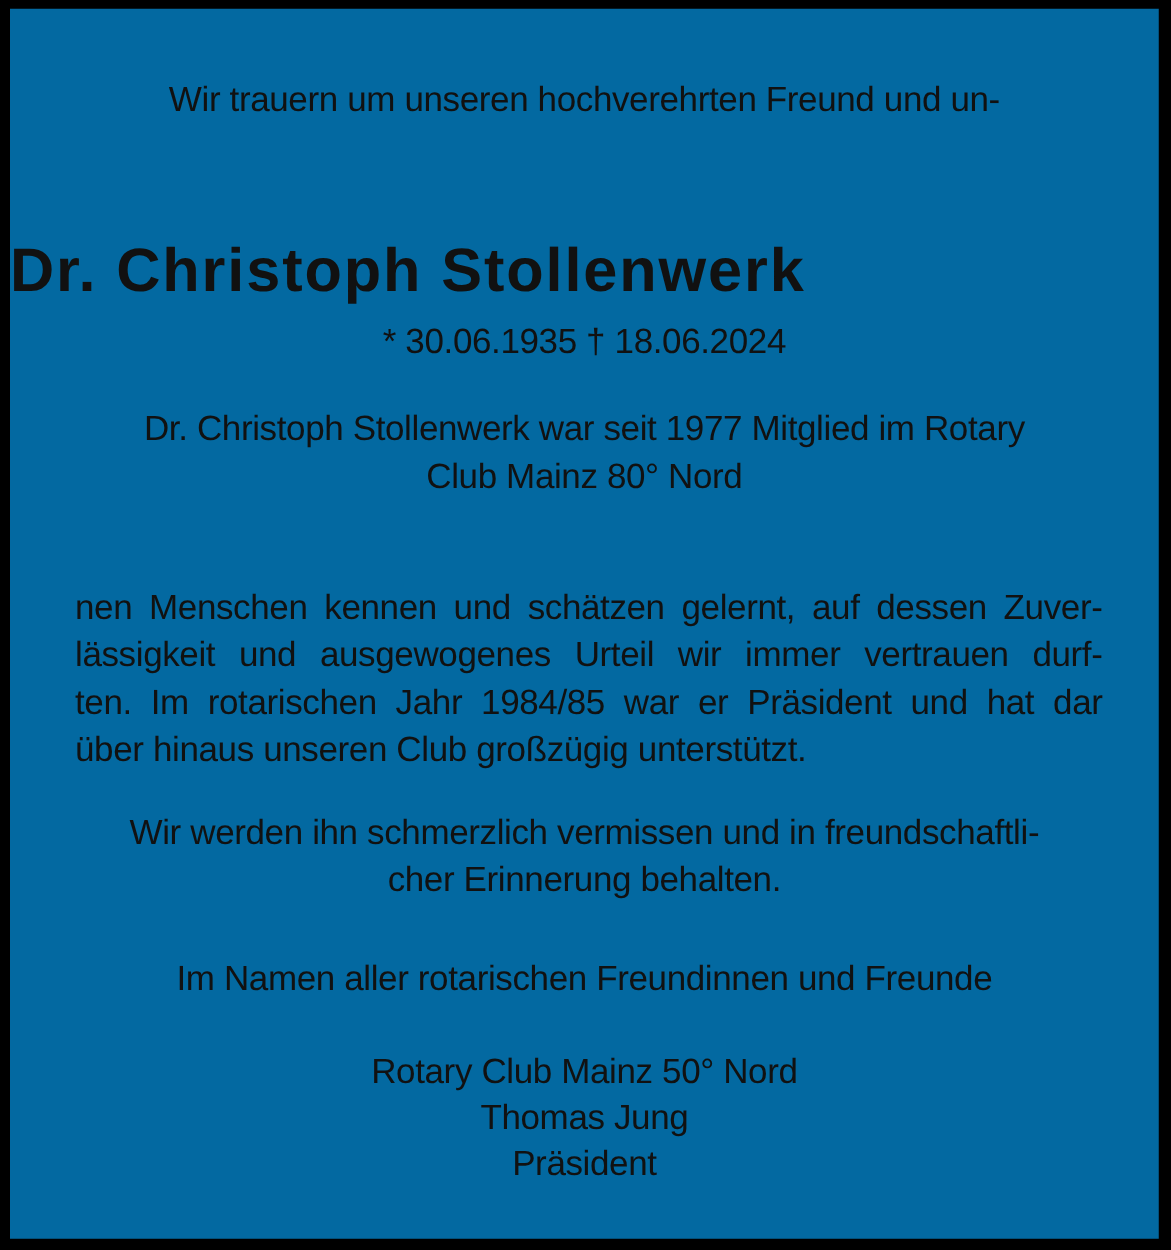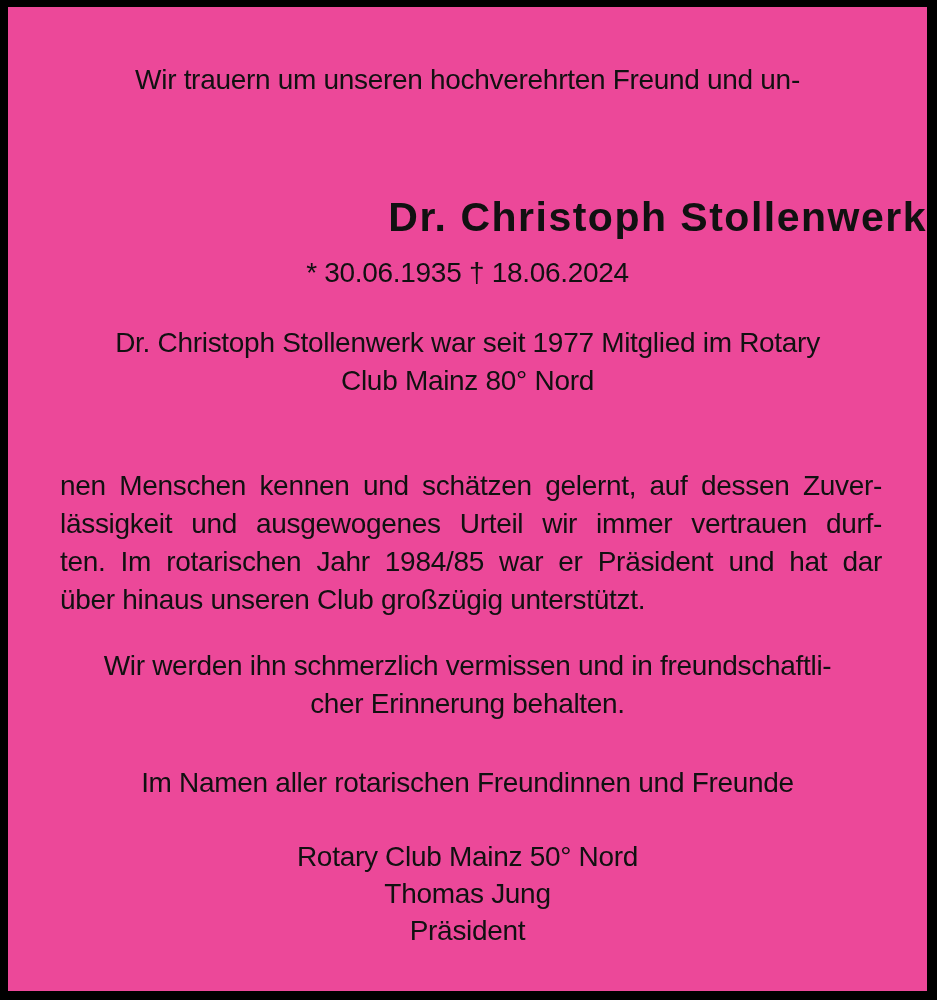--- a/index.html
+++ b/index.html
@@ -7,21 +7,21 @@
       width: 937px; height: 1000px;
       background: #000;
       font-family: "Liberation Sans", "DejaVu Sans", sans-serif;
       color: #111;
       overflow: hidden;
     }
     .frame {
       position: absolute;
       left: 8px; top: 7px;
       width: 919px; height: 984px;
-      background: #ec4899;
+      background: #0369a1;
     }
     .line {
       position: absolute;
       left: 0; right: 0;
       text-align: center;
       font-size: 28px;
       line-height: 36px;
       white-space: nowrap;
       letter-spacing: -0.3px;
     }
@@ -31,22 +31,22 @@
       font-size: 28px;
       line-height: 36px;
       text-align: justify;
       text-align-last: justify;
       white-space: nowrap;
       letter-spacing: -0.3px;
     }
     .justify.last { text-align-last: left; }
     .name {
       position: absolute; left: 0; right: 0;
-      text-align: right;
-      font-size: 41px;
+      text-align: left;
+      font-size: 49px;
       font-weight: bold;
       letter-spacing: 1.5px;
       line-height: 56px;
     }
   </style>
 </head>
 <body>
 
 <div class="frame">
 

